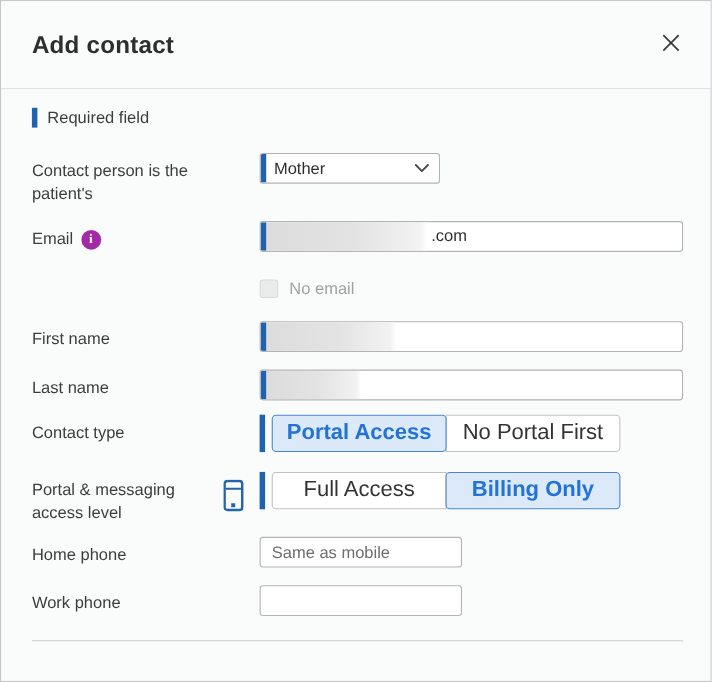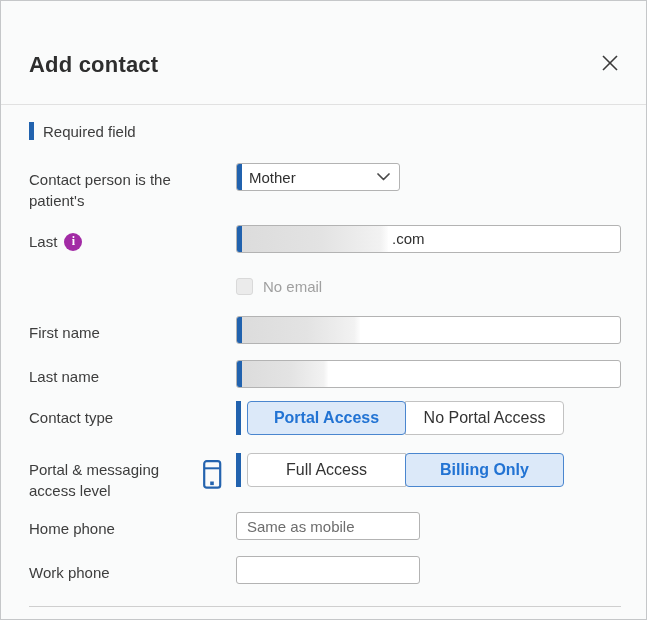--- a/index.html
+++ b/index.html
@@ -4,21 +4,21 @@
 <style>
   * { box-sizing: border-box; margin: 0; padding: 0; }
   html,body { background:#e9e9e9; font-family:"Liberation Sans", sans-serif; }
   .modal {
     width:647px; height:620px; background:#fafbfb;
     border:1px solid #c5c7c9; position:relative; overflow:hidden;
   }
   
   .modal-header {
     height:80px; display:flex; align-items:center; justify-content:space-between;
-    padding:0 22px 0 28px; border-bottom:1px solid #e1e1e1; background:#fafbfb;margin-top:24px;
+    padding:0 22px 0 28px; border-bottom:1px solid #e1e1e1; background:#fafbfb;
   }
   .modal-title { font-size:22px; font-weight:700; color:#2e2e2e; letter-spacing:.2px; }
   .close-btn { background:none; border:none; cursor:pointer; padding:4px; display:flex; align-items:center; }
   
   .modal-body { padding:17px 25px 0 28px; }
   .legend-row { display:flex; align-items:center; margin-bottom:23px; }
   .req-bar { width:5px; height:18px; background:#2162ae; margin-right:9px; flex:0 0 auto; }
   .legend-text { font-size:15px; color:#3d3d3d; }
 
   .form-row { display:flex; align-items:flex-start; }
@@ -79,21 +79,21 @@
     border-radius:3px; flex:0 0 auto;
   }
   .checkbox-label { font-size:15px; color:#a0a0a0; margin-left:10px; }
 
   
   .seg-wrap { display:flex; align-items:stretch; }
   .seg-req-bar { width:5px; background:#2162ae; margin-right:6px; flex:0 0 auto; }
   .seg-group { display:flex; width:317px; }
   .seg-btn {
     flex:1 1 50%; height:34px; background:#fff; border:1px solid #c2c2c2;
-    font-size:16px; color:#333; font-family:"Liberation Sans", sans-serif;
+    font-size:20px; color:#333; font-family:"Liberation Sans", sans-serif;
     cursor:pointer; position:relative;
   }
   .seg-btn.first { border-radius:4px 0 0 4px; }
   .seg-btn.last  { border-radius:0 4px 4px 0; margin-left:-1px; }
   .seg-btn.selected {
     background:#dce9f9; border:1px solid #4a86cf; color:#2273d3; font-weight:700;
     border-radius:4px; z-index:2;
   }
 
   
@@ -140,21 +140,21 @@
         <span class="select-chevron">
           <svg width="13" height="8" viewBox="0 0 13 8">
             <polyline points="1,1 6.5,6.5 12,1" fill="none" stroke="#4a4a4a" stroke-width="1.7" stroke-linecap="round" stroke-linejoin="round"></polyline>
           </svg>
         </span>
       </div>
     </div>
 
     <div class="form-row mb25">
       <div class="row-label email-label-wrap">
-        <span class="label-text">Last</span>
+        <span class="label-text">Email</span>
         <span class="info-icon">i</span>
       </div>
       <div class="tinput required w-full">
         <span class="redacted redact-email"></span>
         <span class="val">.com</span>
       </div>
     </div>
 
     <div class="checkbox-row mb21">
       <span class="checkbox"></span>
@@ -180,21 +180,21 @@
     </div>
 
     <div class="form-row mb18">
       <div class="row-label">
         <span class="label-text">Contact type</span>
       </div>
       <div class="seg-wrap">
         <span class="seg-req-bar"></span>
         <div class="seg-group">
           <button class="seg-btn first selected">Portal Access</button>
-          <button class="seg-btn last">No Portal Access</button>
+          <button class="seg-btn last">No Portal First</button>
         </div>
       </div>
     </div>
 
     <div class="form-row mb11">
       <div class="row-label label-with-icon">
         <span class="label-text">Portal &amp; messaging access level</span>
         <span class="phone-icon">
           <svg width="19" height="30" viewBox="0 0 19 30">
             <rect x="1.2" y="1.2" width="16" height="26.5" rx="2.5" fill="none" stroke="#2463ae" stroke-width="2.2"></rect>

